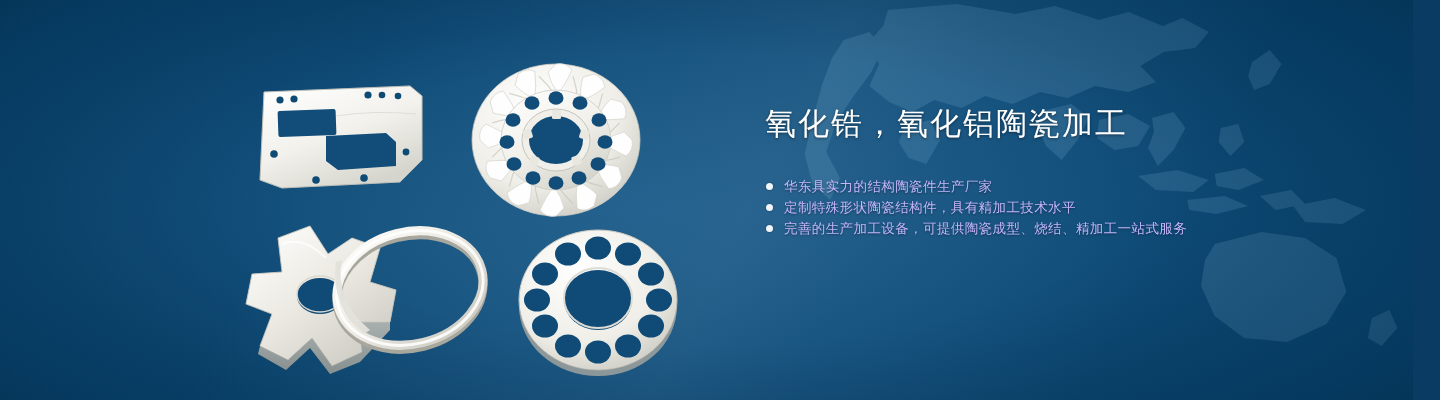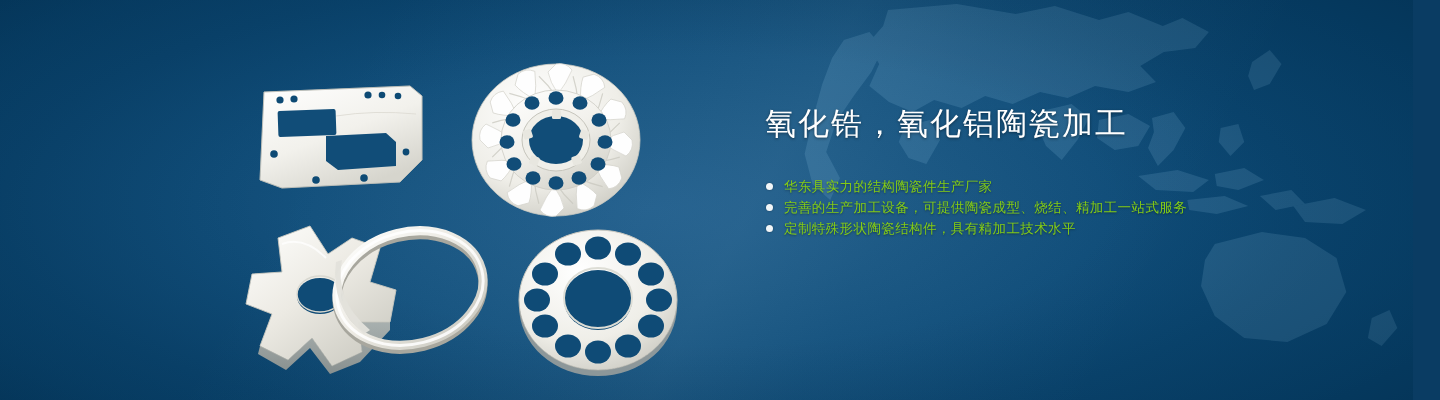--- a/index.html
+++ b/index.html
@@ -103,21 +103,21 @@
     height: 7px;
     border-radius: 50%;
     background: #f2f6f8;
     margin-right: 11px;
     margin-left: 1px;
     box-shadow: 0 0 2px rgba(0,0,0,0.35);
   }
   .bullet-text {
     font-size: 13.5px;
     line-height: 21px;
-    color: #84cc16;
+    color: #c4b5fd;
     letter-spacing: 0.4px;
     white-space: nowrap;
     text-shadow: 0 1px 2px rgba(0,0,0,0.40);
   }
 </style>
 </head>
 <body>
 
 <div id="banner">
 
@@ -326,22 +326,22 @@
   <div class="copy">
     <div class="headline">氧化锆，氧化铝陶瓷加工</div>
 
     <ul class="bullets">
       <li class="bullet">
         <span class="dot"></span>
         <span class="bullet-text">华东具实力的结构陶瓷件生产厂家</span>
       </li>
       <li class="bullet">
         <span class="dot"></span>
-        <span class="bullet-text">完善的生产加工设备，可提供陶瓷成型、烧结、精加工一站式服务</span>
+        <span class="bullet-text">定制特殊形状陶瓷结构件，具有精加工技术水平</span>
       </li>
       <li class="bullet">
         <span class="dot"></span>
-        <span class="bullet-text">定制特殊形状陶瓷结构件，具有精加工技术水平</span>
+        <span class="bullet-text">完善的生产加工设备，可提供陶瓷成型、烧结、精加工一站式服务</span>
       </li>
     </ul>
   </div>
 
 </div>
 
 </body></html>

